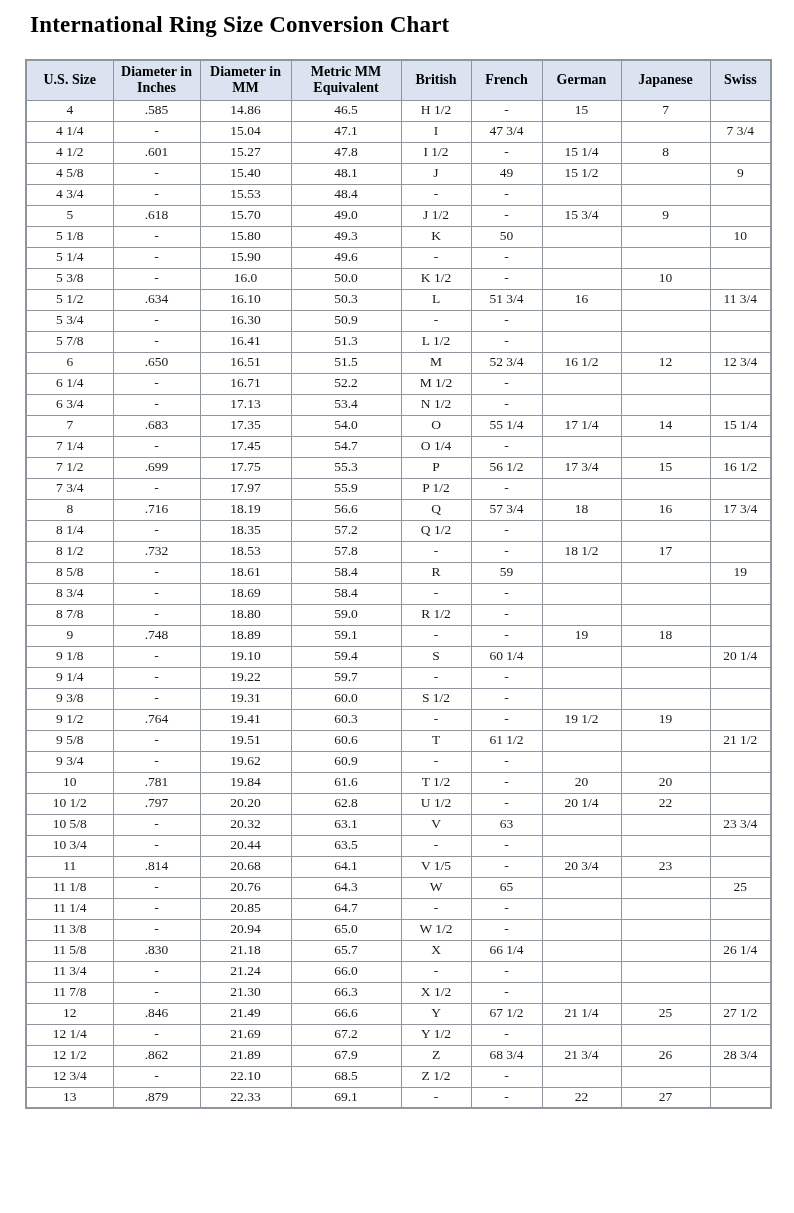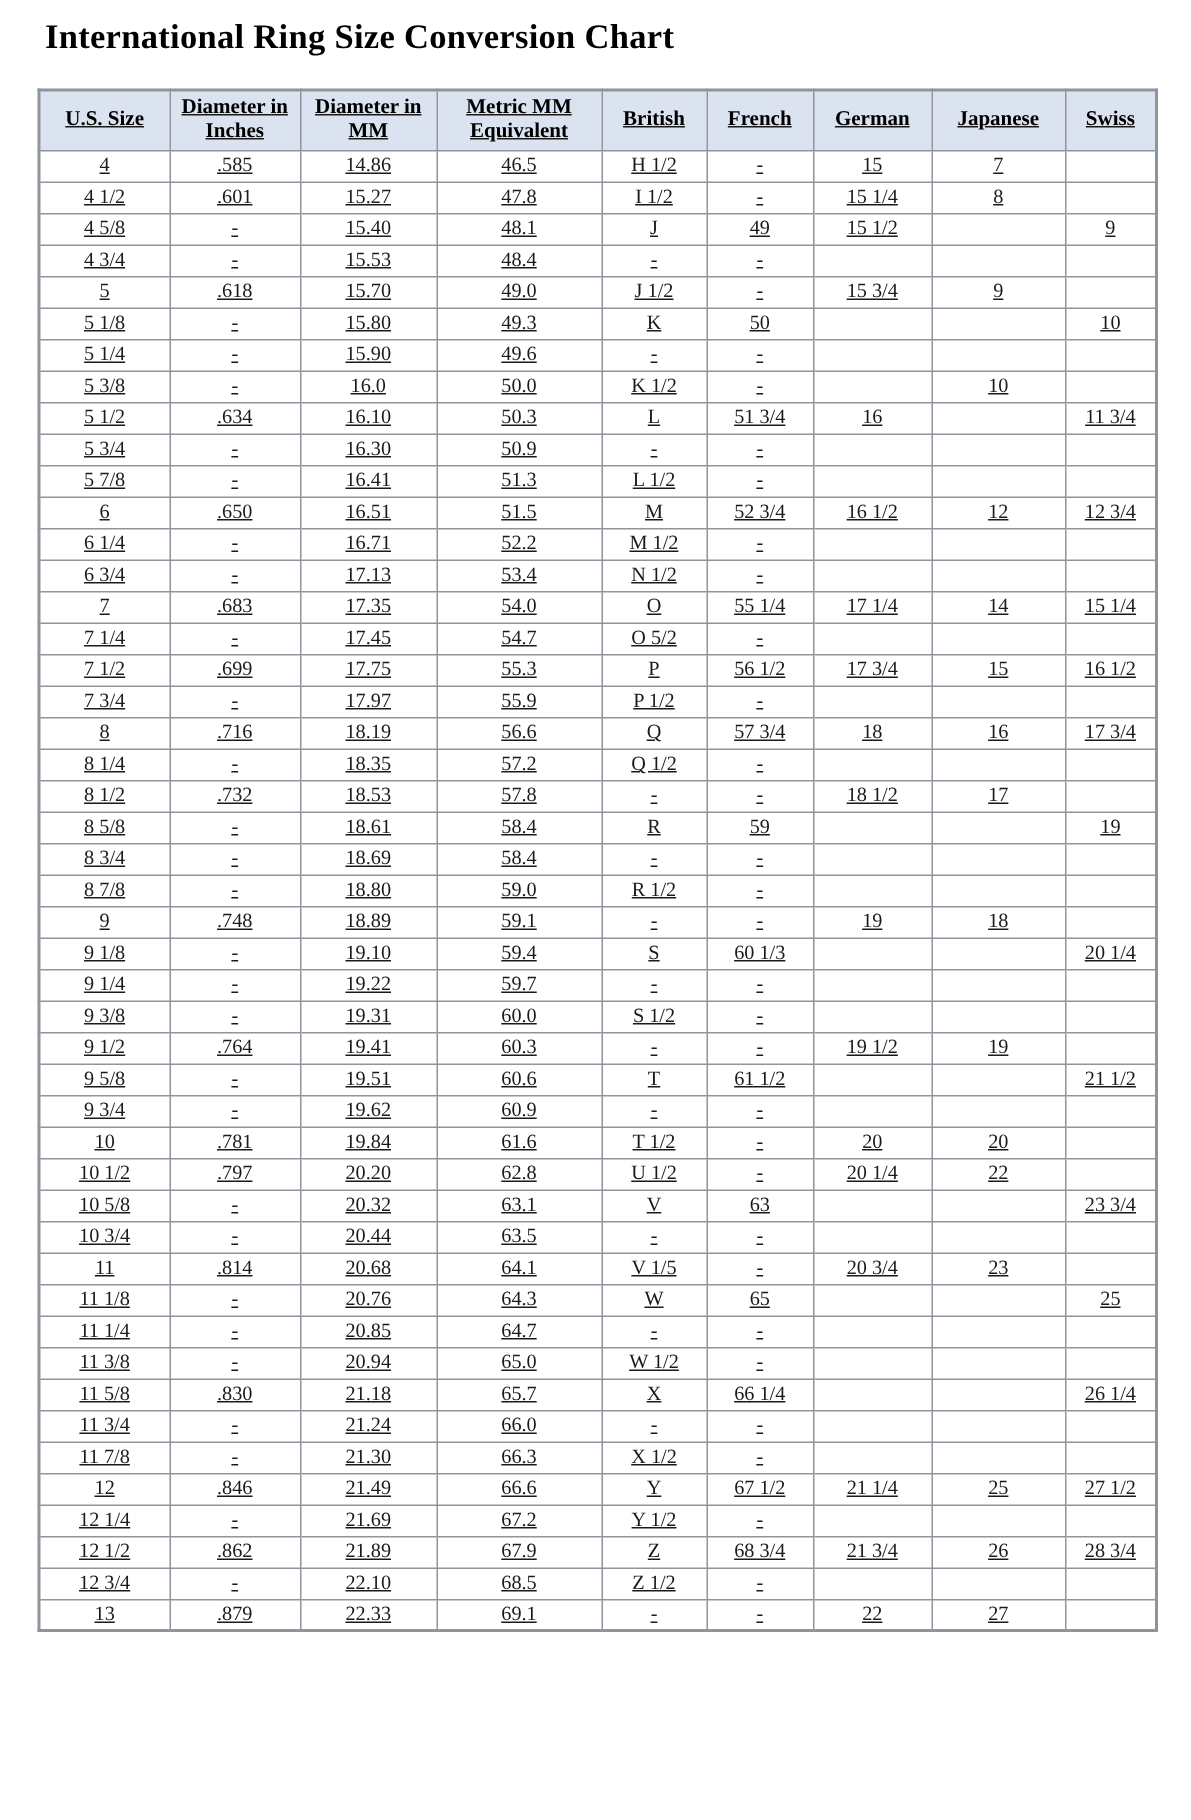--- a/index.html
+++ b/index.html
@@ -27,21 +27,20 @@
     padding: 12px 2px 0 30px;
     letter-spacing: 0.2px;
     color: #000000;
   }
   table.ring-table {
     margin: 21px 0 0 25px;
     width: 745px;
     border-collapse: collapse;
     border: 2px solid var(--border);
     table-layout: fixed;
-    text-decoration: underline;
   }
   table.ring-table th {
     background: var(--header-bg);
     border: 1px solid var(--border);
     font-size: 14px;
     font-weight: bold;
     text-align: center;
     vertical-align: middle;
     padding: 3px 2px;
     height: 40px;
@@ -107,20 +106,31 @@
           <td>.585</td>
           <td>14.86</td>
           <td>46.5</td>
           <td>H 1/2</td>
           <td>-</td>
           <td>15</td>
           <td>7</td>
           <td></td>
         </tr>
         <tr>
+          <td>4 1/4</td>
+          <td>-</td>
+          <td>15.04</td>
+          <td>47.1</td>
+          <td>I</td>
+          <td>47 3/4</td>
+          <td></td>
+          <td></td>
+          <td>7 3/4</td>
+        </tr>
+        <tr>
           <td>4 1/2</td>
           <td>.601</td>
           <td>15.27</td>
           <td>47.8</td>
           <td>I 1/2</td>
           <td>-</td>
           <td>15 1/4</td>
           <td>8</td>
           <td></td>
         </tr>
@@ -265,21 +275,21 @@
           <td>55 1/4</td>
           <td>17 1/4</td>
           <td>14</td>
           <td>15 1/4</td>
         </tr>
         <tr>
           <td>7 1/4</td>
           <td>-</td>
           <td>17.45</td>
           <td>54.7</td>
-          <td>O 5/2</td>
+          <td>O 1/4</td>
           <td>-</td>
           <td></td>
           <td></td>
           <td></td>
         </tr>
         <tr>
           <td>7 1/2</td>
           <td>.699</td>
           <td>17.75</td>
           <td>55.3</td>
@@ -376,21 +386,21 @@
           <td>19</td>
           <td>18</td>
           <td></td>
         </tr>
         <tr>
           <td>9 1/8</td>
           <td>-</td>
           <td>19.10</td>
           <td>59.4</td>
           <td>S</td>
-          <td>60 1/3</td>
+          <td>60 1/4</td>
           <td></td>
           <td></td>
           <td>20 1/4</td>
         </tr>
         <tr>
           <td>9 1/4</td>
           <td>-</td>
           <td>19.22</td>
           <td>59.7</td>
           <td>-</td>

